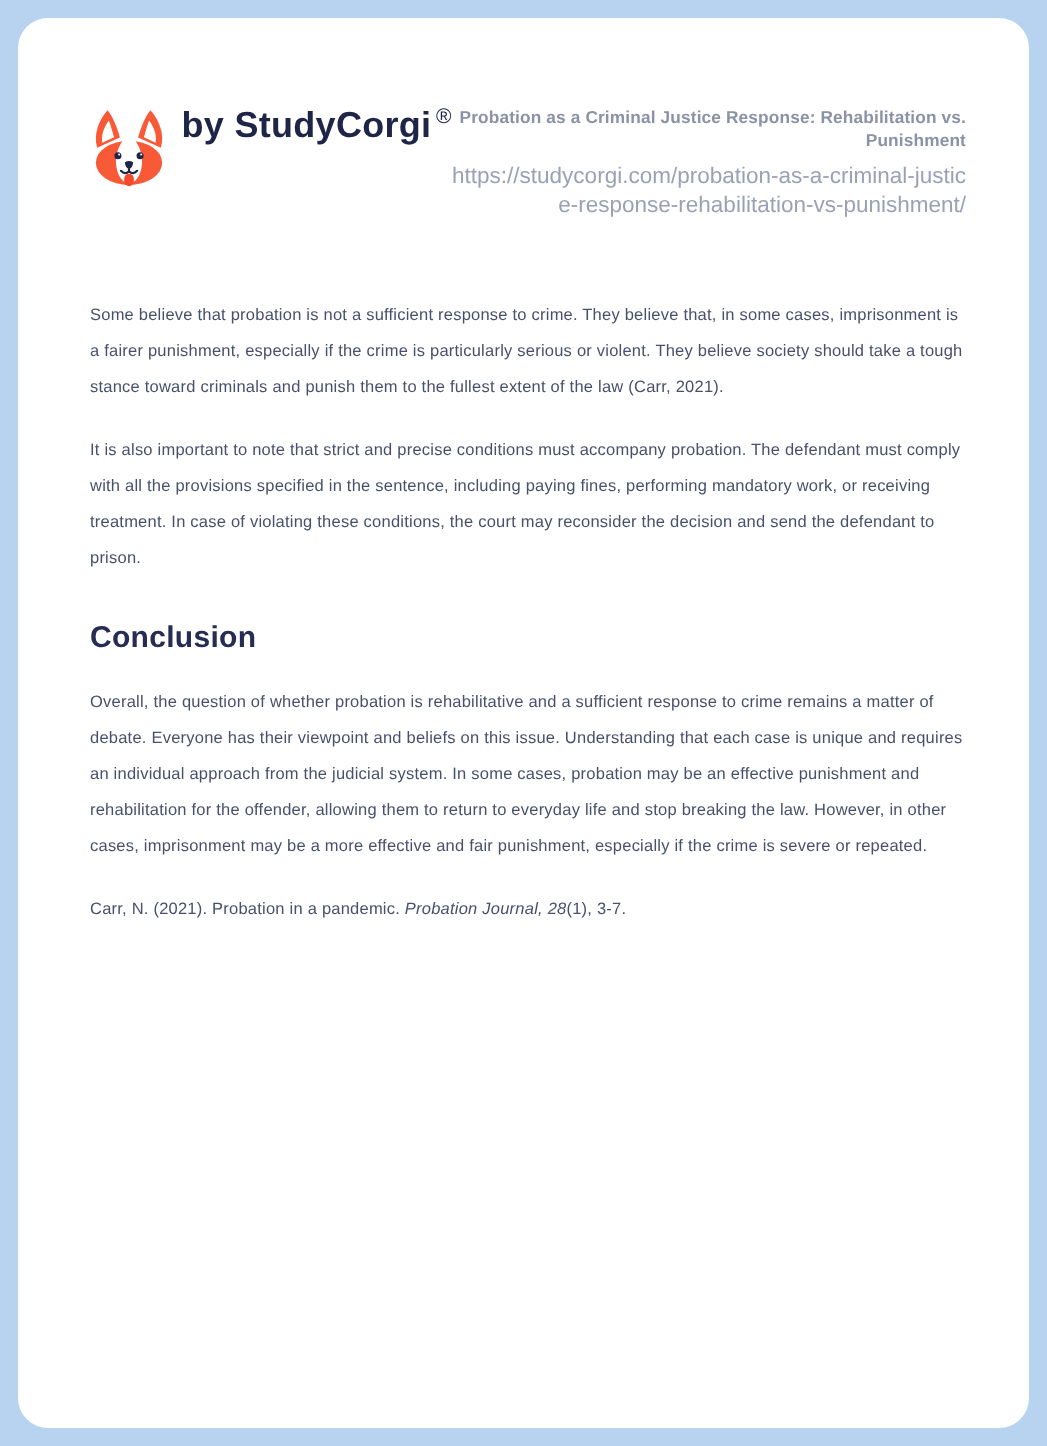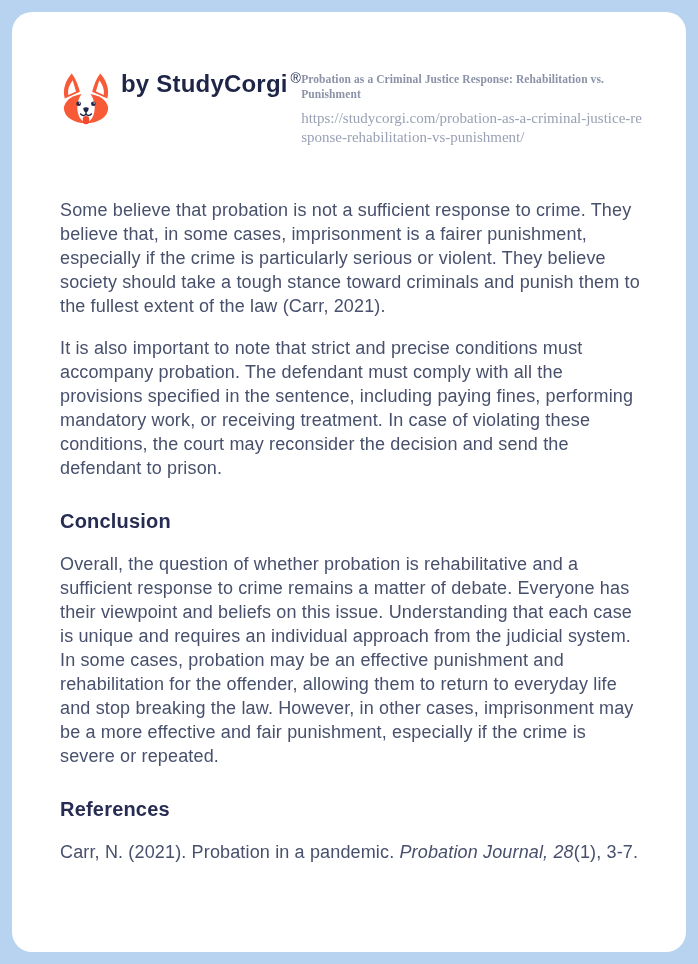--- a/index.html
+++ b/index.html
@@ -39,44 +39,43 @@
   }
   .reg-mark {
     font-size: 14px;
     font-weight: normal;
     color: #1E2547;
     position: relative;
     top: -9px;
     margin-left: 3px;
   }
   .doc-meta {
-    text-align: left;
+    text-align: right;
     max-width: 348px;
     margin-top: 2px;
-    font-family: Liberation Serif, serif;
   }
   .doc-title {
     font-size: 11.5px;
     font-weight: bold;
     line-height: 1.32;
     color: #8B92A7;
     letter-spacing: 0.1px;
   }
   .doc-url {
     font-size: 15px;
     line-height: 1.22;
     color: #99A1B4;
     margin-top: 7px;
     word-break: break-all;
     text-decoration: none;
     display: block;
   }
   .article { margin-top: 52px; }
   .article p {
-    font-size: 18px;
+    font-size: 11px;
     line-height: 24px;
     color: #48506C;
     letter-spacing: 0.15px;
     margin: 12px 0 18px 0;
   }
   .article h2 {
     font-size: 20px;
     font-weight: bold;
     color: #262C52;
     letter-spacing: 0.2px;
@@ -116,18 +115,17 @@
       </div>
     </div>
 
     <div class="article">
       <p>Some believe that probation is not a sufficient response to crime. They believe that, in some cases, imprisonment is a fairer punishment, especially if the crime is particularly serious or violent. They believe society should take a tough stance toward criminals and punish them to the fullest extent of the law (Carr, 2021).</p>
       <p>It is also important to note that strict and precise conditions must accompany probation. The defendant must comply with all the provisions specified in the sentence, including paying fines, performing mandatory work, or receiving treatment. In case of violating these conditions, the court may reconsider the decision and send the defendant to prison.</p>
 
       <h2>Conclusion</h2>
       <p>Overall, the question of whether probation is rehabilitative and a sufficient response to crime remains a matter of debate. Everyone has their viewpoint and beliefs on this issue. Understanding that each case is unique and requires an individual approach from the judicial system. In some cases, probation may be an effective punishment and rehabilitation for the offender, allowing them to return to everyday life and stop breaking the law. However, in other cases, imprisonment may be a more effective and fair punishment, especially if the crime is severe or repeated.</p>
 
-      <h2>References</h2>
       <p><span>Carr, N. (2021). Probation in a pandemic. </span><span class="italic">Probation Journal, 28</span><span>(1), 3-7.</span></p>
     </div>
 
   </div>
 </div>
 
 </body></html>

